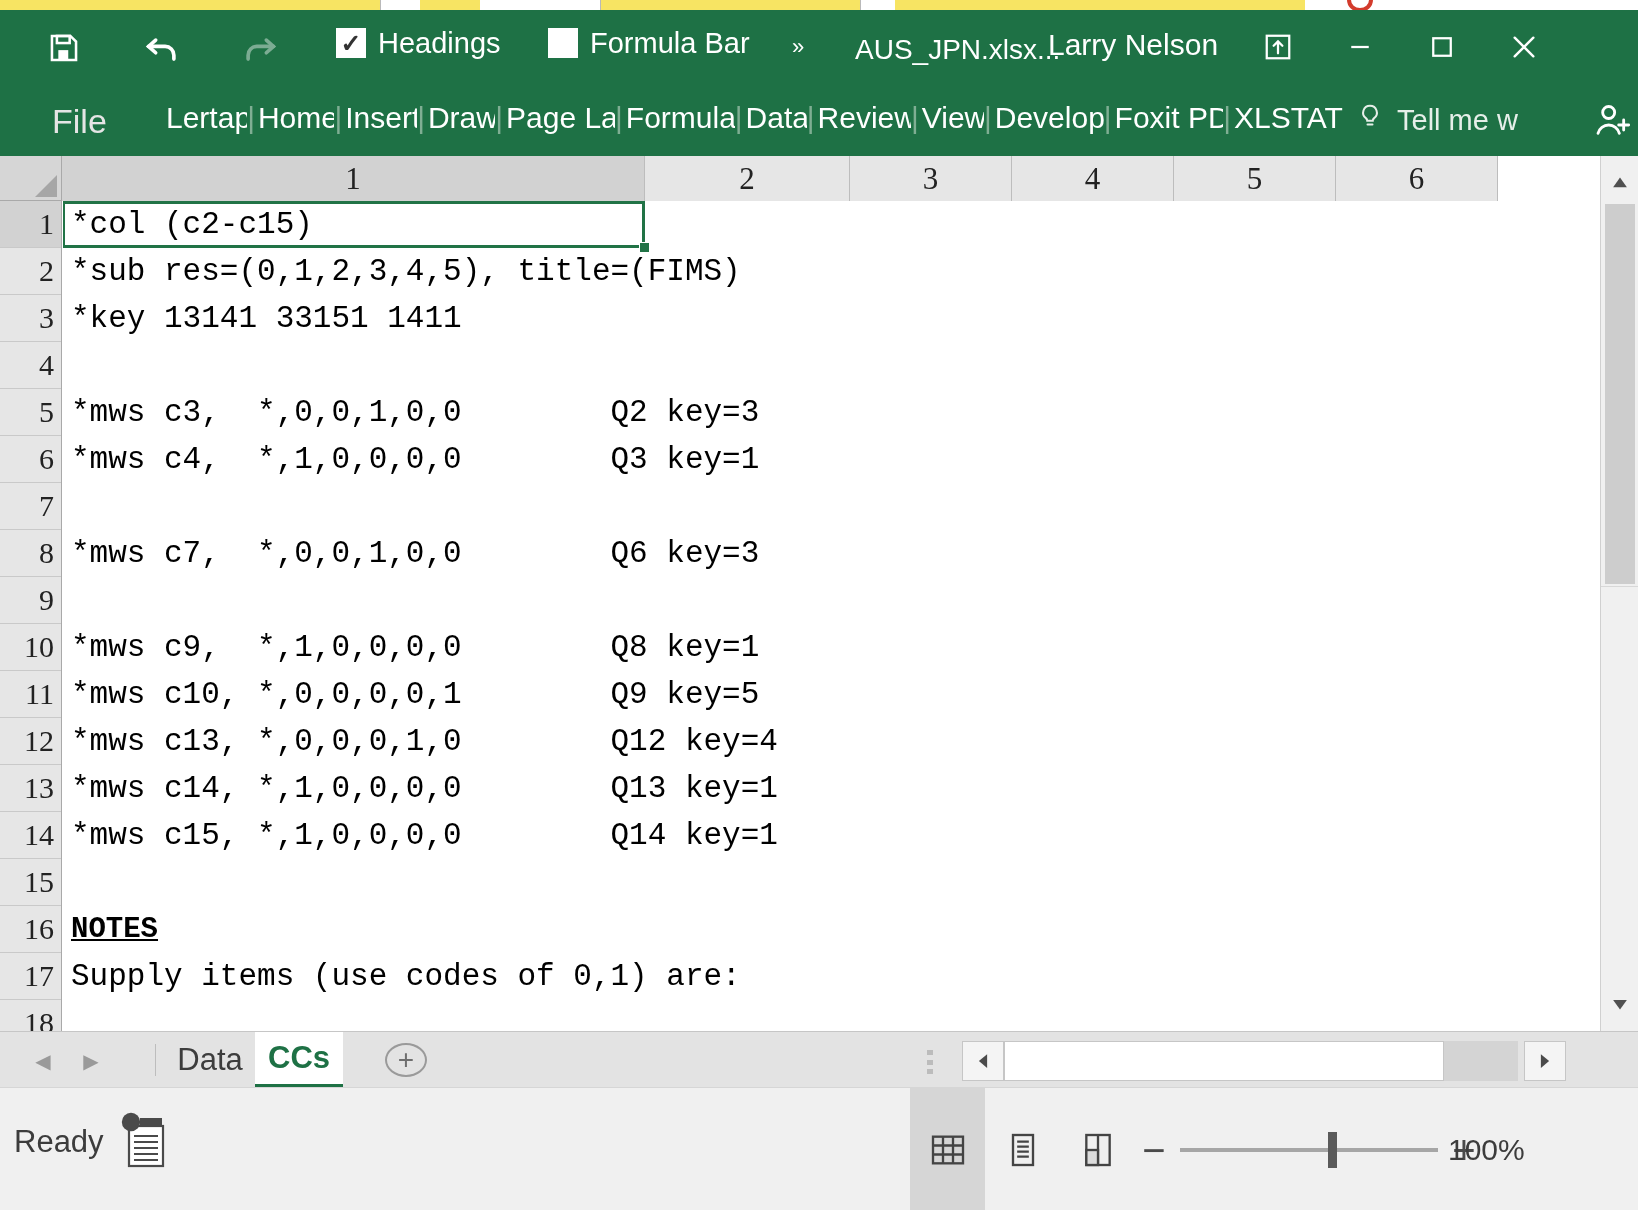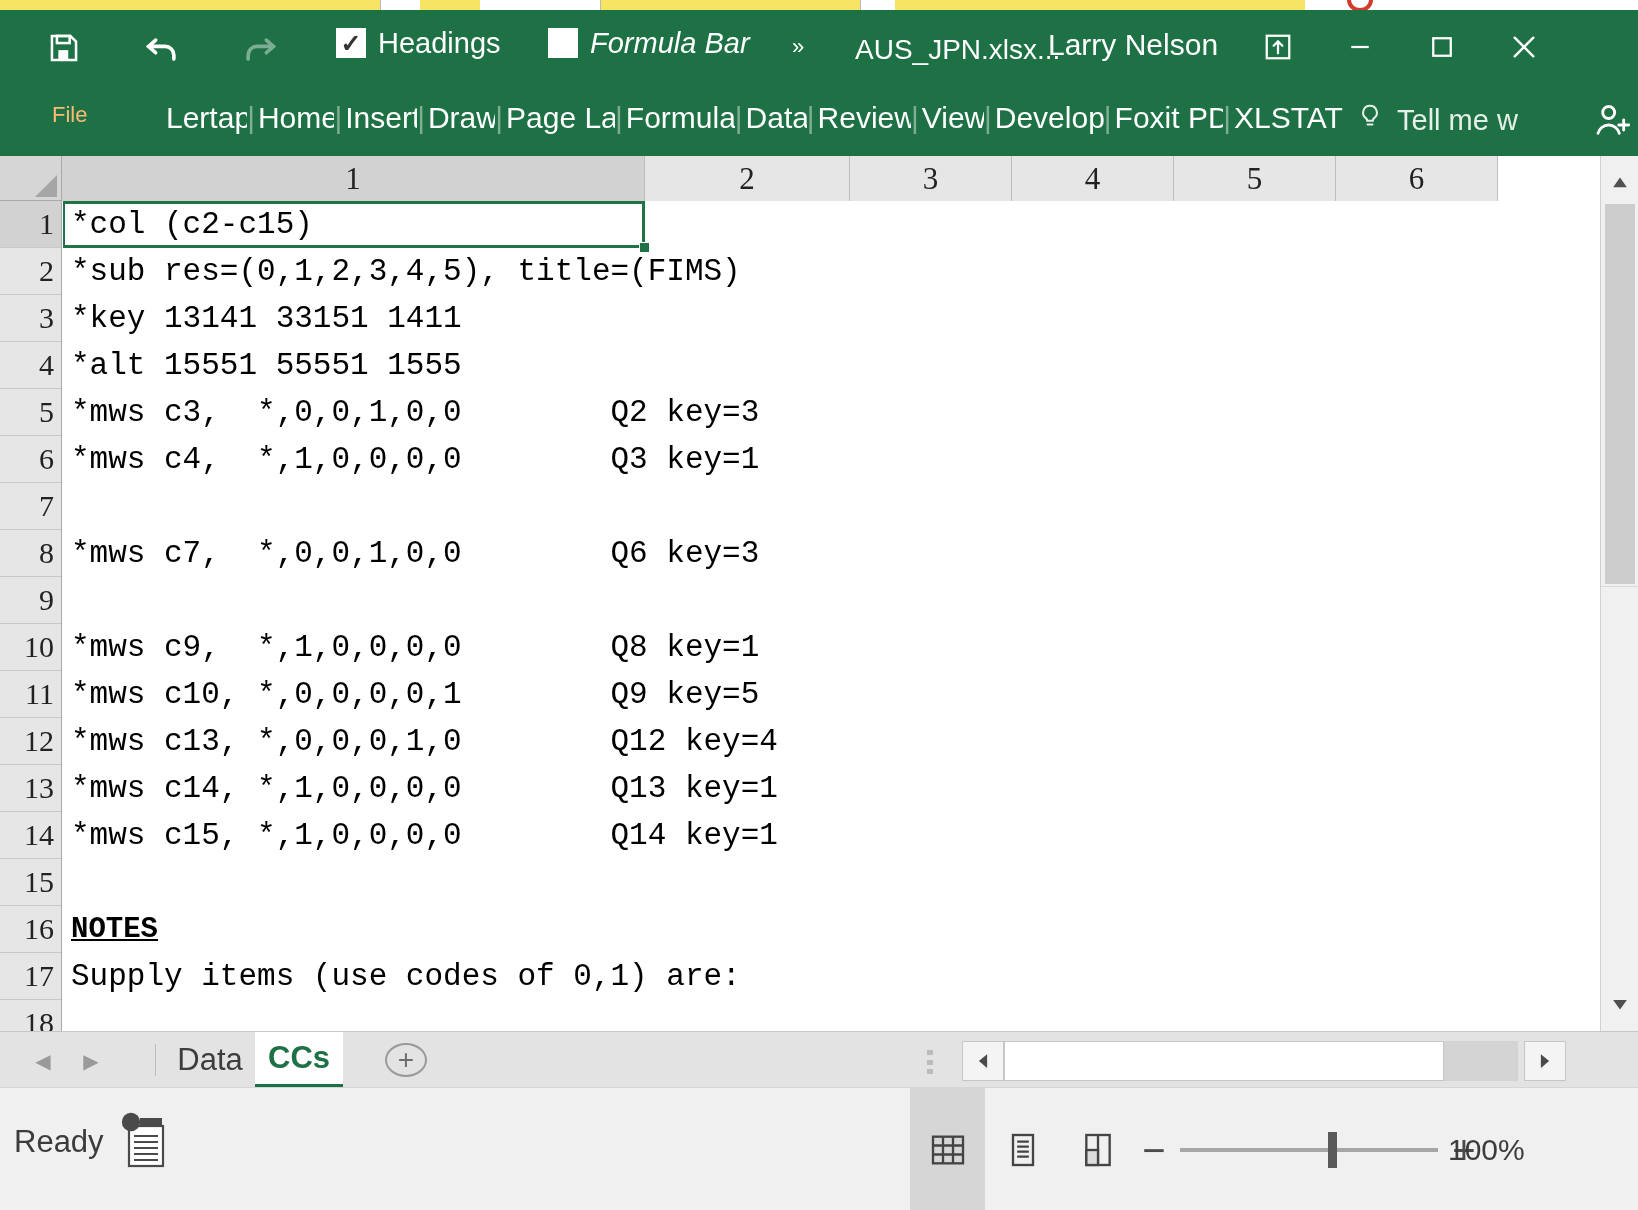--- a/index.html
+++ b/index.html
@@ -74,21 +74,21 @@
     color: #ffffff;
   }
 
   
   .tabstrip {
     position: absolute; top: 84px; left: 0; width: 1638px; height: 72px;
     background: #1e7145;
   }
   .tab-file {
     position: absolute; left: 52px; top: 18px;
-    color: #fdba74; font-size: 22px;
+    color: #e5e5e5; font-size: 34px;
   }
   .tabs-wrap {
     position: absolute; left: 163px; top: 17px;
     display: flex; align-items: baseline; height: 42px;
     max-width: 1180px; overflow: hidden;
   }
   .tab {
     color: #ffffff; font-size: 30px; white-space: nowrap;
     padding: 0 3px; display: inline-block;
     max-width: 112px; overflow: hidden; text-overflow: clip;
@@ -332,21 +332,21 @@
         <path d="M16 7 L20.5 11 L16 15"></path>
         <path d="M20.5 11 H10 a5.5 5.5 0 0 0 -5.5 5.5 V19"></path>
       </svg>
     </div>
 
     <div class="qat-toggle" style="left:336px;">
       <span class="qat-box">✓</span>
       <span>Headings</span>
     </div>
 
-    <div class="qat-toggle" style="left:548px;font-style:italic;">
+    <div class="qat-toggle" style="left:548px;">
       <span class="qat-box empty"></span>
       <span>Formula Bar</span>
     </div>
 
     <div class="more-chevrons">»</div>
 
     <div class="doc-title">AUS_JPN.xlsx...</div>
     <div class="user-name">Larry Nelson</div>
 
     <div class="wincontrol" style="left:1248px;">
@@ -448,21 +448,20 @@
         <div class="rowcell" style="height: 47px;">16</div>
         <div class="rowcell" style="height: 47px;">17</div>
         <div class="rowcell" style="height: 47px;">18</div>
       </div>
     <div class="cells" id="cells">
       <div class="selbox" style="left:-1px; top:0px; width:583px; height:47px;"></div>
       <div class="selhandle" style="left:576px; top:41px;"></div>
     <div class="cellrow" style="top: 0px; height: 47px;">*col (c2-c15)</div>
         <div class="cellrow" style="top: 47px; height: 47px;">*sub res=(0,1,2,3,4,5), title=(FIMS)</div>
         <div class="cellrow" style="top: 94px; height: 47px;">*key 13141 33151 1411</div>
-        <div class="cellrow" style="top: 141px; height: 47px;">*alt 15551 55551 1555</div>
         <div class="cellrow" style="top: 188px; height: 47px;">*mws c3,  *,0,0,1,0,0        Q2 key=3</div>
         <div class="cellrow" style="top: 235px; height: 47px;">*mws c4,  *,1,0,0,0,0        Q3 key=1</div>
         <div class="cellrow" style="top: 329px; height: 47px;">*mws c7,  *,0,0,1,0,0        Q6 key=3</div>
         <div class="cellrow" style="top: 423px; height: 47px;">*mws c9,  *,1,0,0,0,0        Q8 key=1</div>
         <div class="cellrow" style="top: 470px; height: 47px; padding-left: 8px;">*mws c10, *,0,0,0,0,1        Q9 key=5</div>
         <div class="cellrow" style="top: 517px; height: 47px;">*mws c13, *,0,0,0,1,0        Q12 key=4</div>
         <div class="cellrow" style="top: 564px; height: 47px;">*mws c14, *,1,0,0,0,0        Q13 key=1</div>
         <div class="cellrow" style="top: 611px; height: 47px;">*mws c15, *,1,0,0,0,0        Q14 key=1</div>
         <div class="cellrow" style="top: 658px; height: 47px;"></div>
         <div class="cellrow notes" style="top: 705px; height: 47px;"><span>NOTES</span></div>

